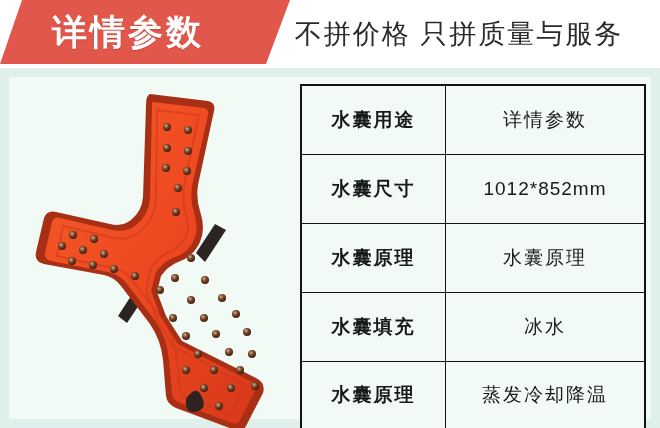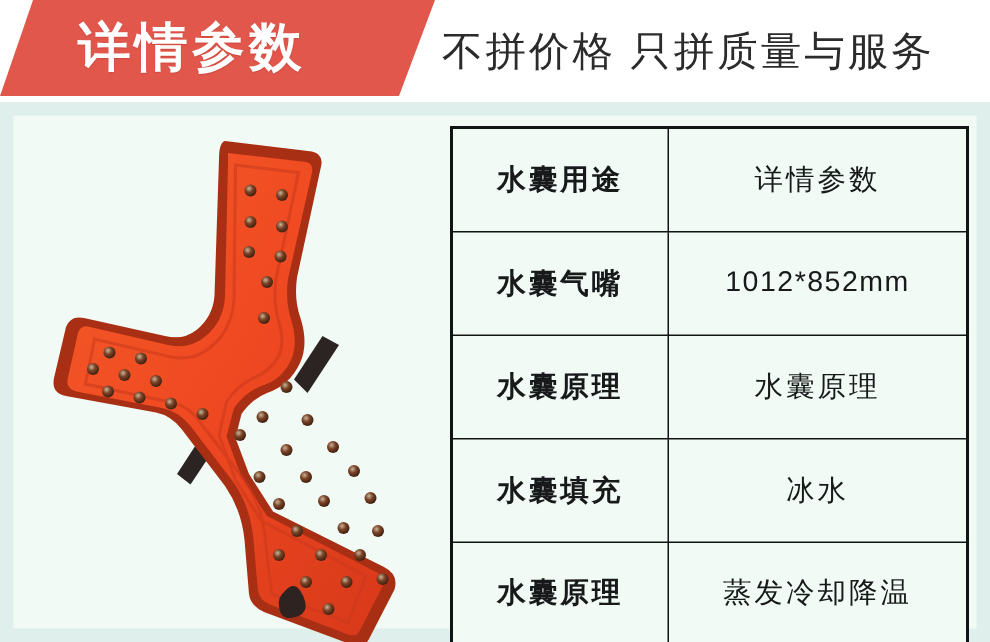--- a/index.html
+++ b/index.html
@@ -298,21 +298,21 @@
     </svg>
   </div>
 
   <table class="spec-table">
     <tbody>
       <tr>
         <td class="k">水囊用途</td>
         <td class="v">详情参数</td>
       </tr>
       <tr>
-        <td class="k">水囊气嘴</td>
+        <td class="k">水囊尺寸</td>
         <td class="v num">1012*852mm</td>
       </tr>
       <tr>
         <td class="k">水囊原理</td>
         <td class="v">水囊原理</td>
       </tr>
       <tr>
         <td class="k">水囊填充</td>
         <td class="v">冰水</td>
       </tr>

